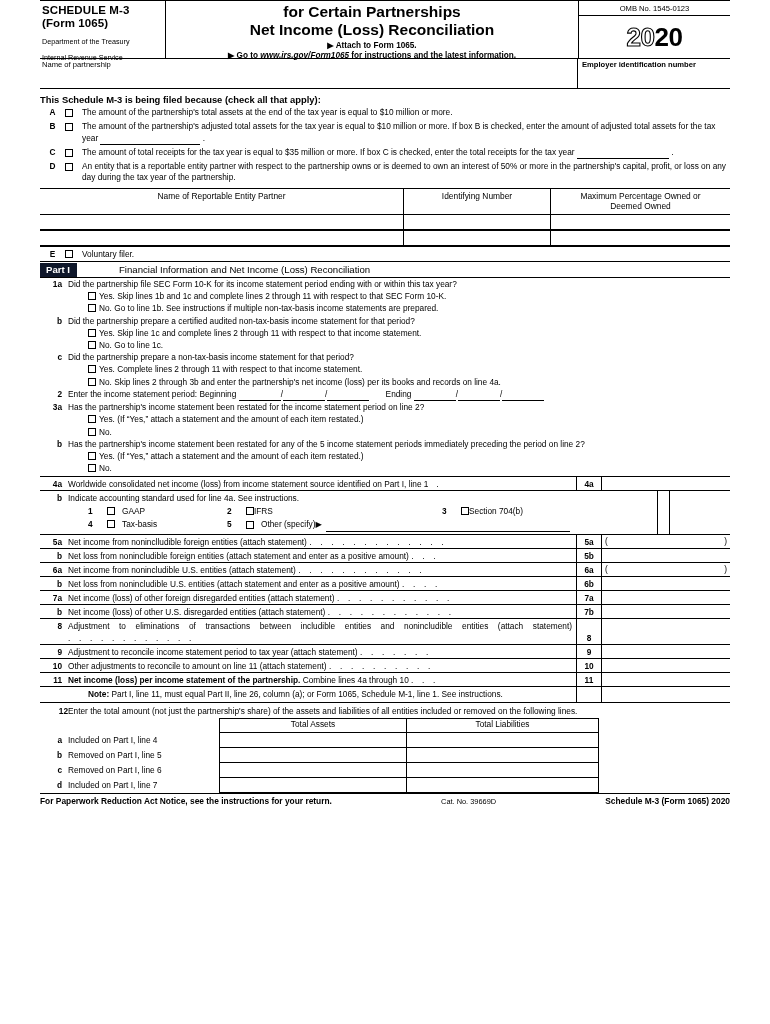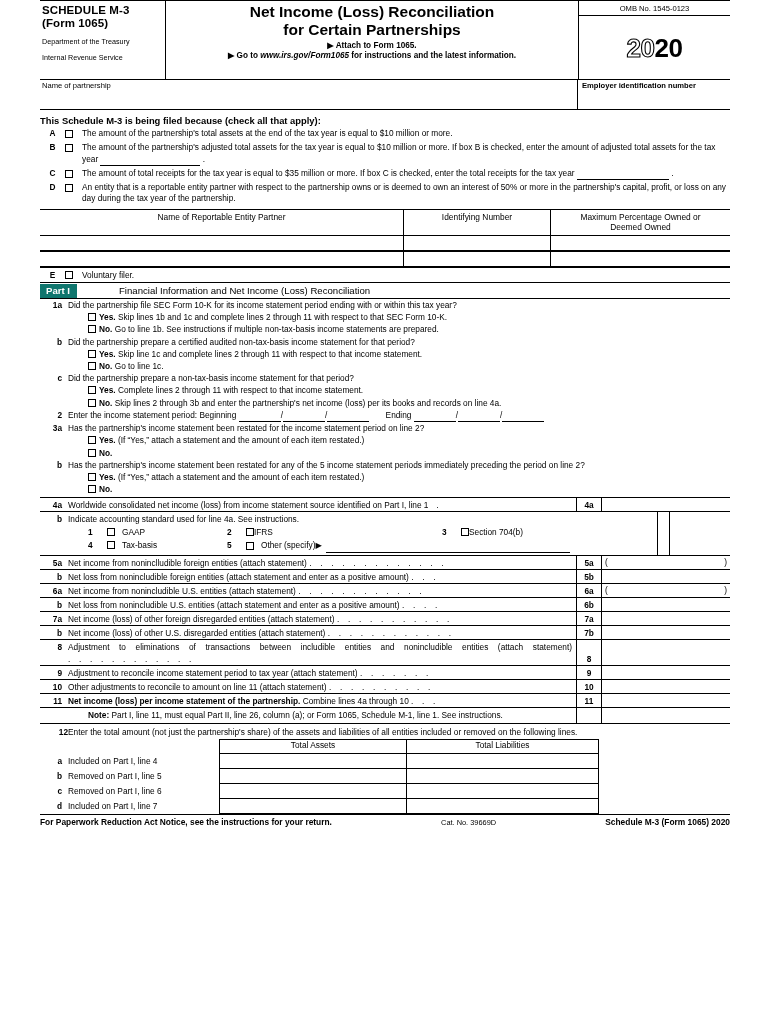--- a/index.html
+++ b/index.html
@@ -5,21 +5,21 @@
   * { box-sizing: border-box; margin: 0; padding: 0; }
   html, body {
     width: 770px; height: 1024px;
     background: #ffffff;
     font-family: "Liberation Sans", sans-serif;
     color: #000;
   }
   .page { position: relative; width: 770px; height: 1024px; padding: 0 40px; }
 
   
-  .hdr { display: flex; border-top: 1.6px solid #000; border-bottom: 1.6px solid #000; height: 80px; }
+  .hdr { display: flex; border-top: 1.6px solid #000; border-bottom: 1.6px solid #000; height: 59px; }
   .hdr-left { width: 126px; padding: 3px 4px 0 2px; border-right: 1.4px solid #000; }
   .hdr-left .sched { font-size: 11.5px; font-weight: bold; line-height: 13px; letter-spacing: .1px; }
   .hdr-left .dept { font-size: 7.2px; line-height: 8.4px; margin-top: 8px; }
   .hdr-mid { flex: 1; text-align: center; padding-top: 2px; }
   .hdr-mid .t1 { font-size: 15.5px; font-weight: bold; line-height: 17.5px; }
   .hdr-mid .t2 { font-size: 8.2px; font-weight: bold; margin-top: 3px; line-height: 10px; }
   .hdr-mid .t3 { font-size: 8.2px; font-weight: bold; line-height: 10px; }
   .hdr-mid .t3 em, .hdr-mid .t2 em { font-style: italic; }
   .hdr-right { width: 152px; border-left: 1.4px solid #000; display: flex; flex-direction: column; }
   .omb { font-size: 7.6px; text-align: center; padding: 3px 0 2px; border-bottom: 1px solid #000; }
@@ -51,30 +51,30 @@
   .rtbl .blank { height: 15px; border-bottom: 1px solid #000; }
   .rtbl .last { border-bottom: 1.6px solid #000; }
 
   
   .erow { display: flex; font-size: 8.3px; padding: 2px 0 2px; border-bottom: 1.6px solid #000; }
   .erow .ltr { width: 25px; font-weight: bold; text-align: center; }
   .erow .bx { width: 17px; }
 
   
   .partbar { display: flex; align-items: stretch; height: 15px; margin-top: 1px; border-bottom: 1.6px solid #000; }
-  .partbar .pl { background: #0f766e; color: #fff; font-size: 9.6px; font-weight: bold; padding: 1px 7px 0 6px; }
+  .partbar .pl { background: #0f172a; color: #fff; font-size: 9.6px; font-weight: bold; padding: 1px 7px 0 6px; }
   .partbar .pt { font-size: 9.6px; font-weight: normal; padding: 1px 0 0 42px; }
 
   
   .q { display: flex; font-size: 8.3px; line-height: 12.2px; }
   .q .no { width: 28px; flex-shrink: 0; font-weight: bold; text-align: right; padding-right: 6px; }
   .q .bd { flex: 1; }
   .sub { padding-left: 20px; }
   .sub .cb { margin-right: 3px; }
-  .sub b { font-weight: bold; }
+  .sub b { font-weight: normal; }
 
   
   .ntbl { width: 690px; border-top: 1.2px solid #000; }
   .nrow { display: flex; border-bottom: 1.2px solid #000; min-height: 14px; }
   .nrow .desc { flex: 1; font-size: 8.3px; line-height: 12px; padding: 1px 4px 0 0; display: flex; }
   .nrow .desc .no { width: 28px; flex-shrink: 0; font-weight: bold; text-align: right; padding-right: 6px; }
   .nrow .desc .tx { flex: 1; }
   .nrow .code { width: 26px; flex-shrink: 0; font-size: 8.3px; font-weight: bold; text-align: center;
                 border-left: 1.2px solid #000; border-right: 1.2px solid #000; display: flex;
                 align-items: flex-end; justify-content: center; padding-bottom: 1px; }
@@ -125,22 +125,22 @@
 <div class="page">
 
   <div class="hdr">
     <div class="hdr-left">
       <div class="sched">SCHEDULE M-3</div>
       <div class="sched">(Form 1065)</div>
       <div class="dept">Department of the Treasury</div>
       <div class="dept">Internal Revenue Service</div>
     </div>
     <div class="hdr-mid">
+      <div class="t1">for Certain Partnerships</div>
       <div class="t1">Net Income (Loss) Reconciliation</div>
-      <div class="t1">for Certain Partnerships</div>
       <div class="t2">
         <span>▶</span>
         <span>Attach to Form 1065.</span>
       </div>
       <div class="t3">
         <span>▶</span>
         <span>Go to </span><em>www.irs.gov/Form1065</em><span> for instructions and the latest information.</span>
       </div>
     </div>
     <div class="hdr-right">

